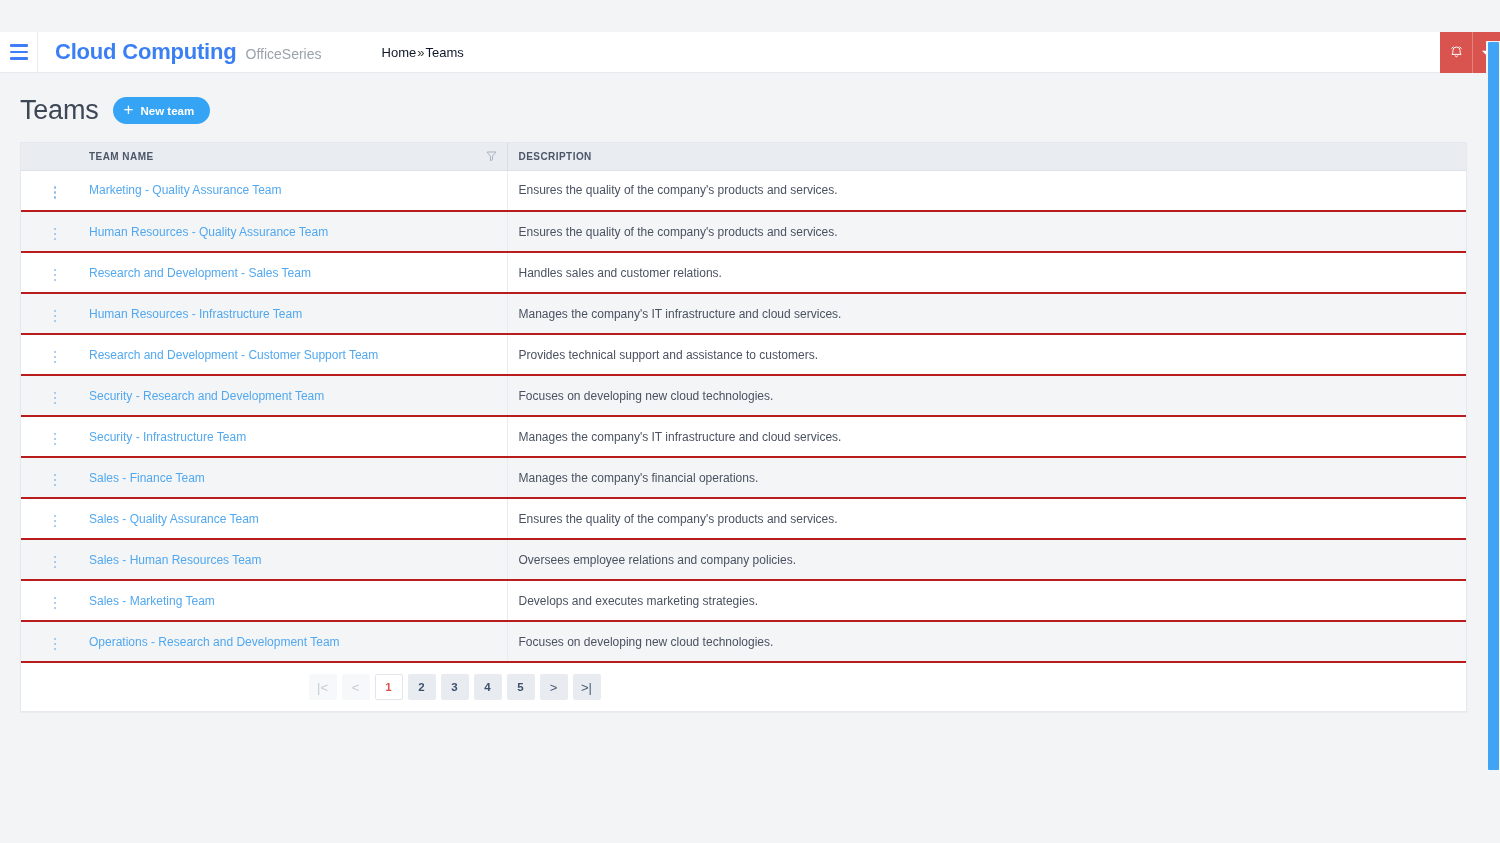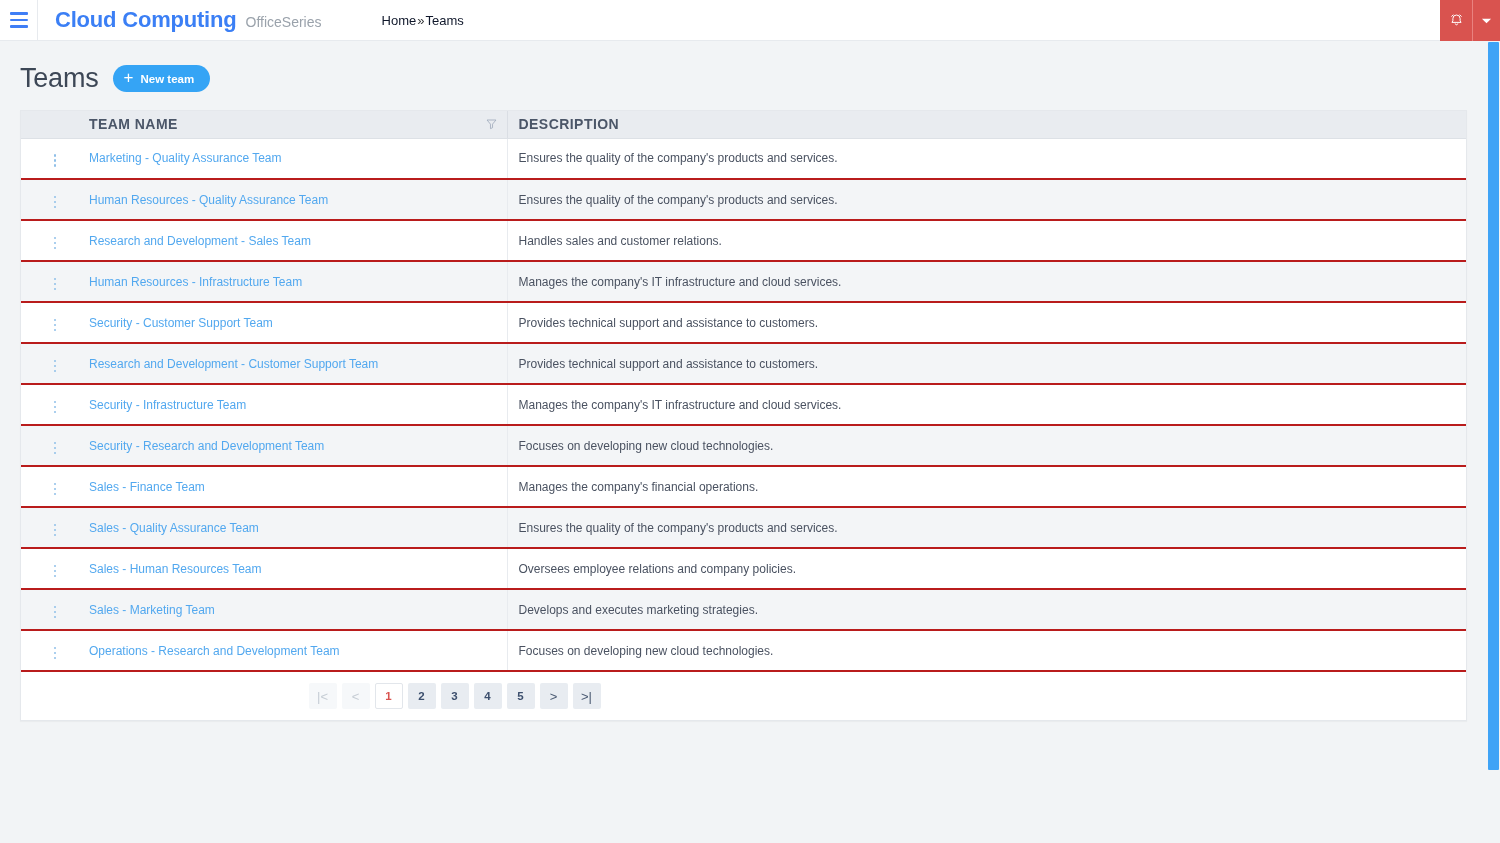--- a/index.html
+++ b/index.html
@@ -12,20 +12,21 @@
   }
 
   
   .topbar {
     position: relative;
     height: 41px;
     background: #ffffff;
     display: flex;
     align-items: center;
     border-bottom: 1px solid #e7eaee;
+    margin-top: 32px;
   }
   .hamburger {
     width: 38px; height: 41px;
     display: flex; flex-direction: column;
     align-items: center; justify-content: center;
     gap: 4px;
     cursor: pointer;
     border-right: 1px solid #e7eaee;
   }
   .hamburger span {
@@ -123,21 +124,21 @@
     box-shadow: 0 1px 1px rgba(0,0,0,0.03);
   }
   table.grid {
     width: 100%;
     border-collapse: collapse;
     table-layout: fixed;
   }
   table.grid th {
     background: #e9ecf0;
     height: 27px;
-    font-size: 14px;
+    font-size: 10px;
     font-weight: bold;
     letter-spacing: 0.45px;
     color: #4b5668;
     text-align: left;
     padding: 0 0 0 11px;
     border-bottom: 1px solid #dde1e6;
     vertical-align: middle;
     position: relative;
   }
   th.col-kebab { width: 57px; padding: 0; }
@@ -349,49 +350,40 @@
               </span></td>
             <td class="name-cell"><a class="team-link">Human Resources - Infrastructure Team</a></td>
             <td>Manages the company's IT infrastructure and cloud services.</td>
           </tr>
           <tr>
             <td class="kebab-cell"><span class="kebab">
                 <i></i>
                 <i></i>
                 <i></i>
               </span></td>
-            <td class="name-cell"><a class="team-link">Security - Customer Support Team</a></td>
-            <td>Provides technical support and assistance to customers.</td>
-          </tr>
-          <tr>
-            <td class="kebab-cell"><span class="kebab">
-                <i></i>
-                <i></i>
-                <i></i>
-              </span></td>
             <td class="name-cell"><a class="team-link">Research and Development - Customer Support Team</a></td>
             <td>Provides technical support and assistance to customers.</td>
           </tr>
           <tr>
             <td class="kebab-cell"><span class="kebab">
                 <i></i>
                 <i></i>
                 <i></i>
               </span></td>
+            <td class="name-cell"><a class="team-link">Security - Research and Development Team</a></td>
+            <td>Focuses on developing new cloud technologies.</td>
+          </tr>
+          <tr>
+            <td class="kebab-cell"><span class="kebab">
+                <i></i>
+                <i></i>
+                <i></i>
+              </span></td>
             <td class="name-cell"><a class="team-link">Security - Infrastructure Team</a></td>
             <td>Manages the company's IT infrastructure and cloud services.</td>
-          </tr>
-          <tr>
-            <td class="kebab-cell"><span class="kebab">
-                <i></i>
-                <i></i>
-                <i></i>
-              </span></td>
-            <td class="name-cell"><a class="team-link">Security - Research and Development Team</a></td>
-            <td>Focuses on developing new cloud technologies.</td>
           </tr>
           <tr>
             <td class="kebab-cell"><span class="kebab">
                 <i></i>
                 <i></i>
                 <i></i>
               </span></td>
             <td class="name-cell"><a class="team-link">Sales - Finance Team</a></td>
             <td>Manages the company's financial operations.</td>
           </tr>

